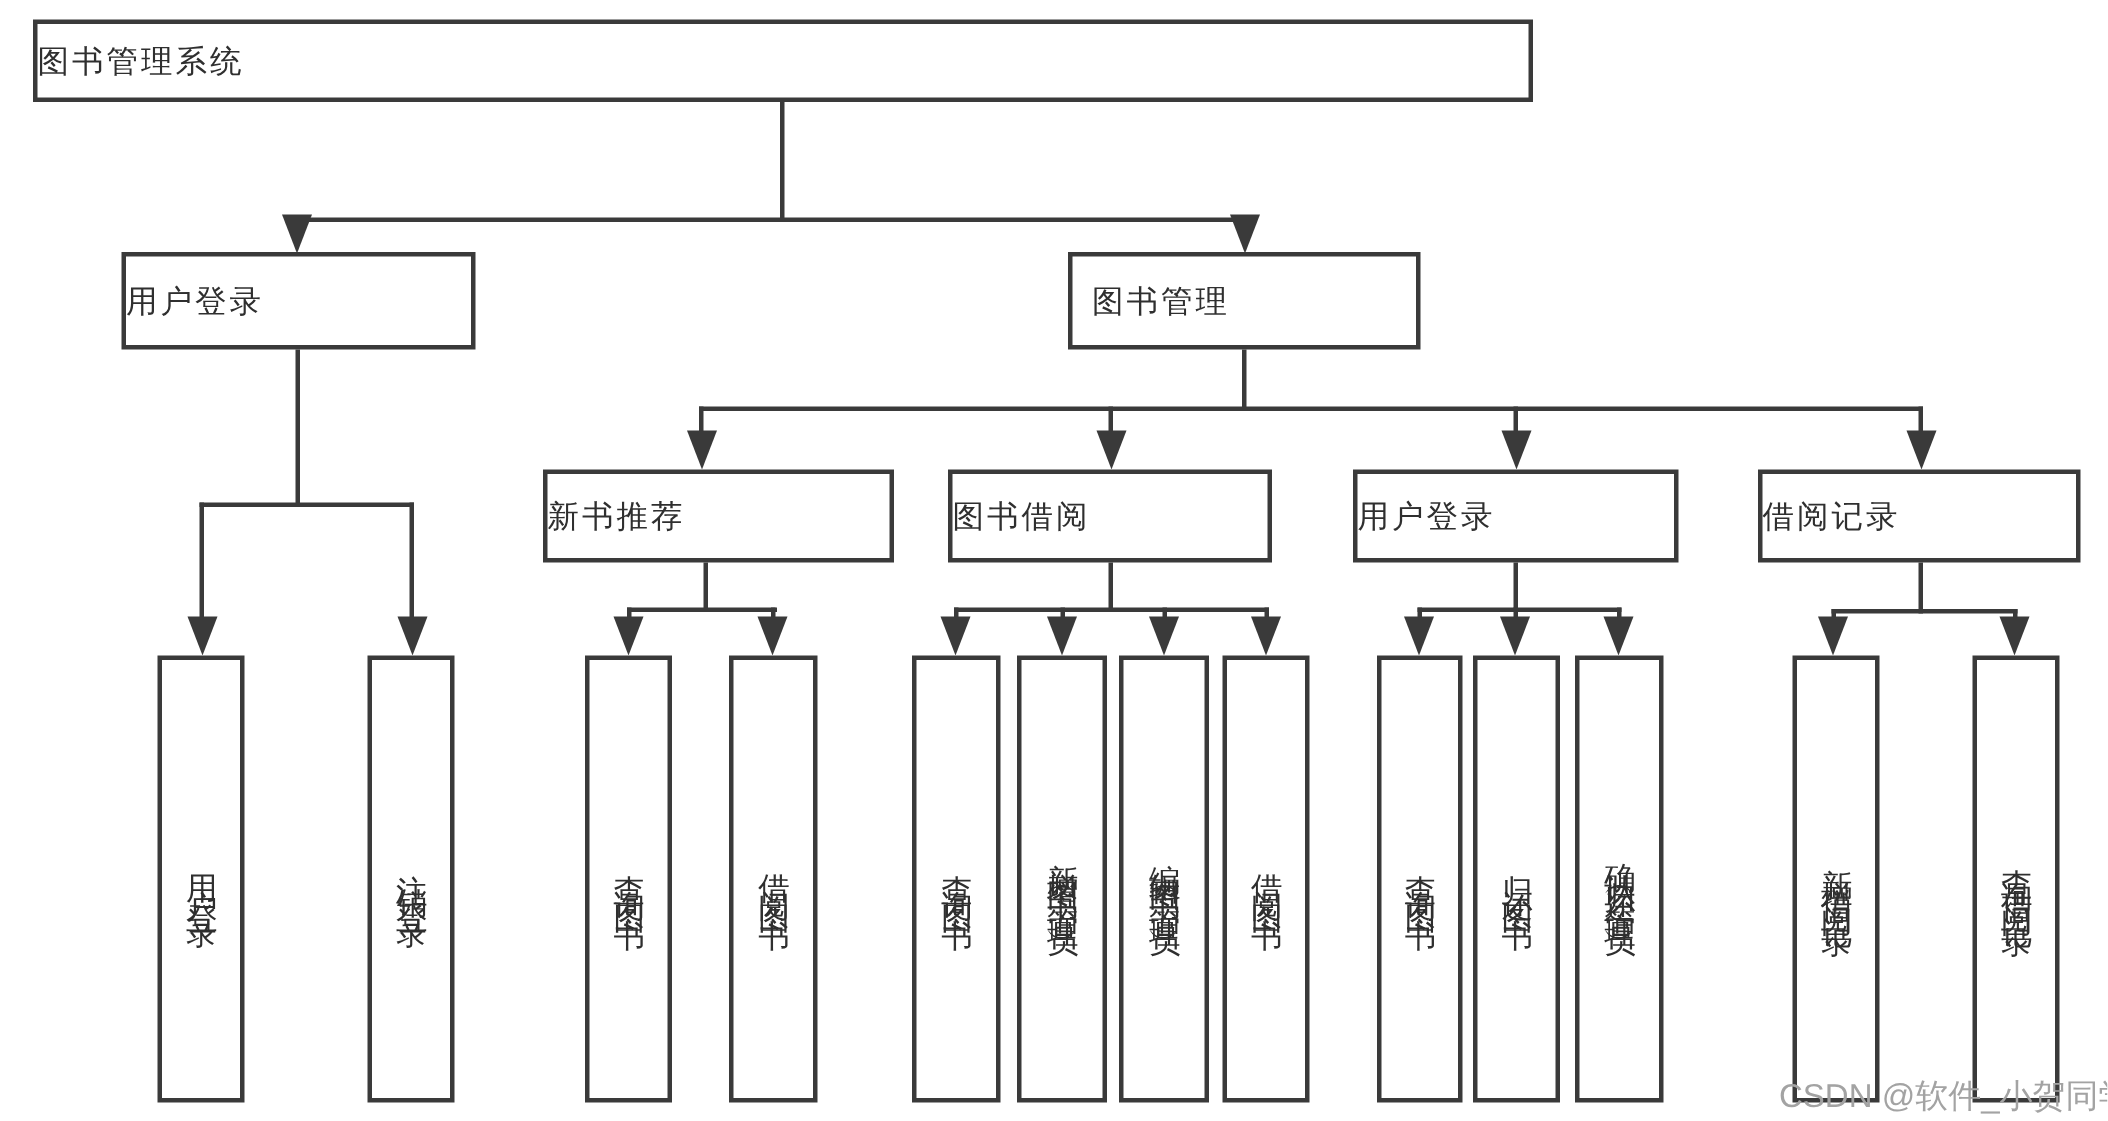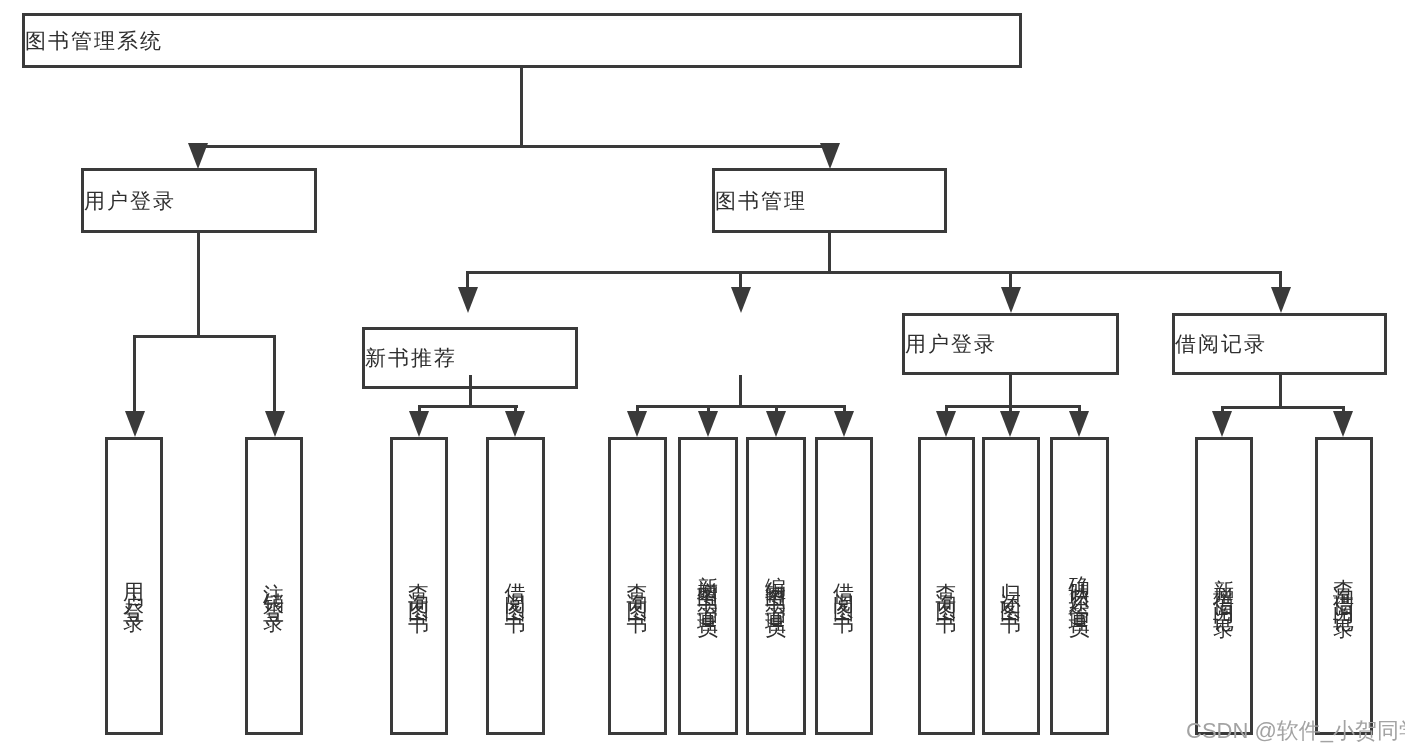--- a/index.html
+++ b/index.html
@@ -45,23 +45,23 @@
   .arrow{
     position:absolute;width:0;height:0;
     border-left:10px solid transparent;
     border-right:10px solid transparent;
     border-top:26px solid var(--line);
   }
   
   #n-root{left:22px;top:13px;width:1000px;height:55px;}
   
   #n-user-login{left:81px;top:168px;width:236px;height:65px;}
-  #n-book-mgmt{left:712px;top:168px;width:235px;height:65px;}
-  
-  #n-new-book{left:362px;top:313px;width:216px;height:62px;margin-top:14px;}
+  #n-book-mgmt{left:712px;top:168px;width:235px;height:65px;padding-left:13px;}
+  
+  #n-new-book{left:362px;top:313px;width:234px;height:62px;}
   #n-book-borrow{left:632px;top:313px;width:216px;height:62px;}
   #n-current-borrow{left:902px;top:313px;width:217px;height:62px;}
   #n-borrow-record{left:1172px;top:313px;width:215px;height:62px;}
   
   .leaf{top:437px;height:298px;}
   #l-user-login{left:105px;width:58px;}
   #l-logout{left:245px;width:58px;}
   #l-nb-query{left:390px;width:58px;}
   #l-nb-borrow{left:486px;width:59px;}
   #l-bb-query{left:608px;width:59px;}
@@ -115,20 +115,23 @@
   <div class="vline" style="left:1009px;top:271px;height:20px;"></div>
   <div class="vline" style="left:1279px;top:271px;height:20px;"></div>
   <div class="arrow" style="left:458px;top:287px;"></div>
   <div class="arrow" style="left:731px;top:287px;"></div>
   <div class="arrow" style="left:1001px;top:287px;"></div>
   <div class="arrow" style="left:1271px;top:287px;"></div>
 
   <div class="node" id="n-new-book">
     <span>新书推荐</span>
   </div>
+  <div class="node" id="n-book-borrow">
+    <span>图书借阅</span>
+  </div>
   <div class="node" id="n-current-borrow">
     <span>用户登录</span>
   </div>
   <div class="node" id="n-borrow-record">
     <span>借阅记录</span>
   </div>
 
   <div class="vline" style="left:469px;top:375px;height:33px;"></div>
   <div class="hline" style="left:418px;top:405px;width:100px;"></div>
   <div class="vline" style="left:418px;top:405px;height:12px;"></div>

